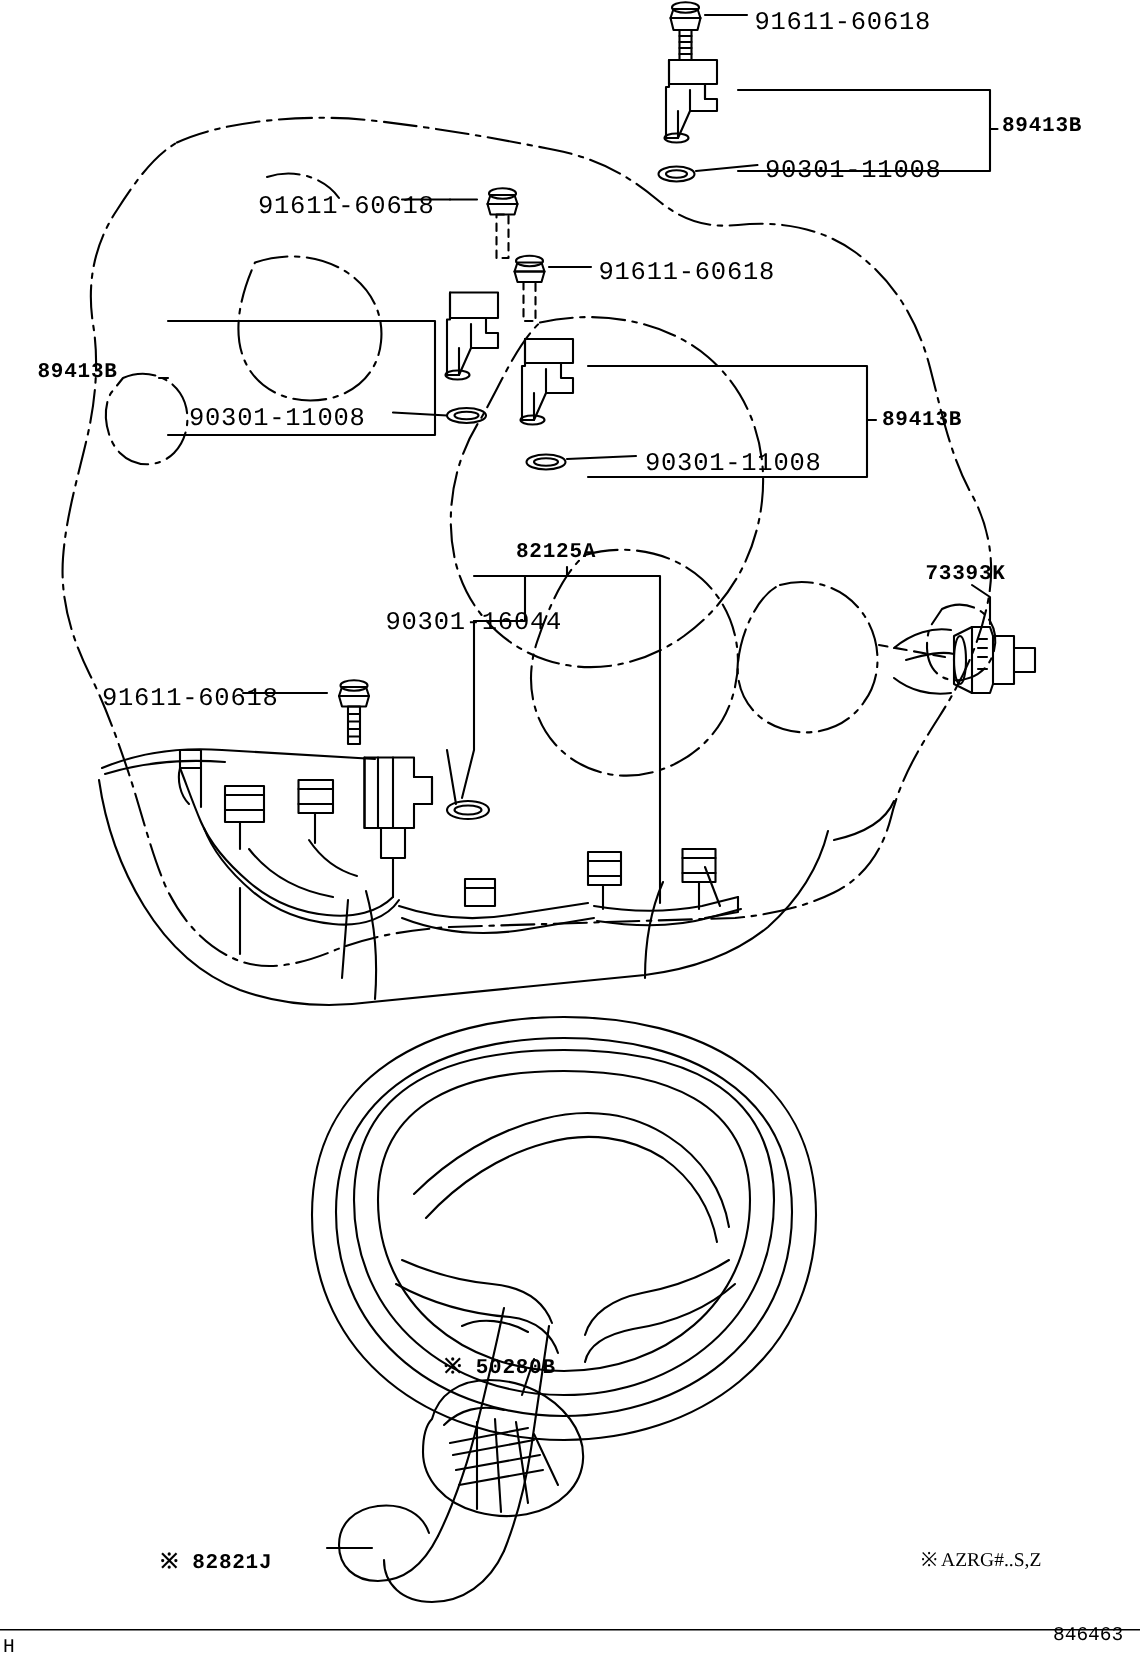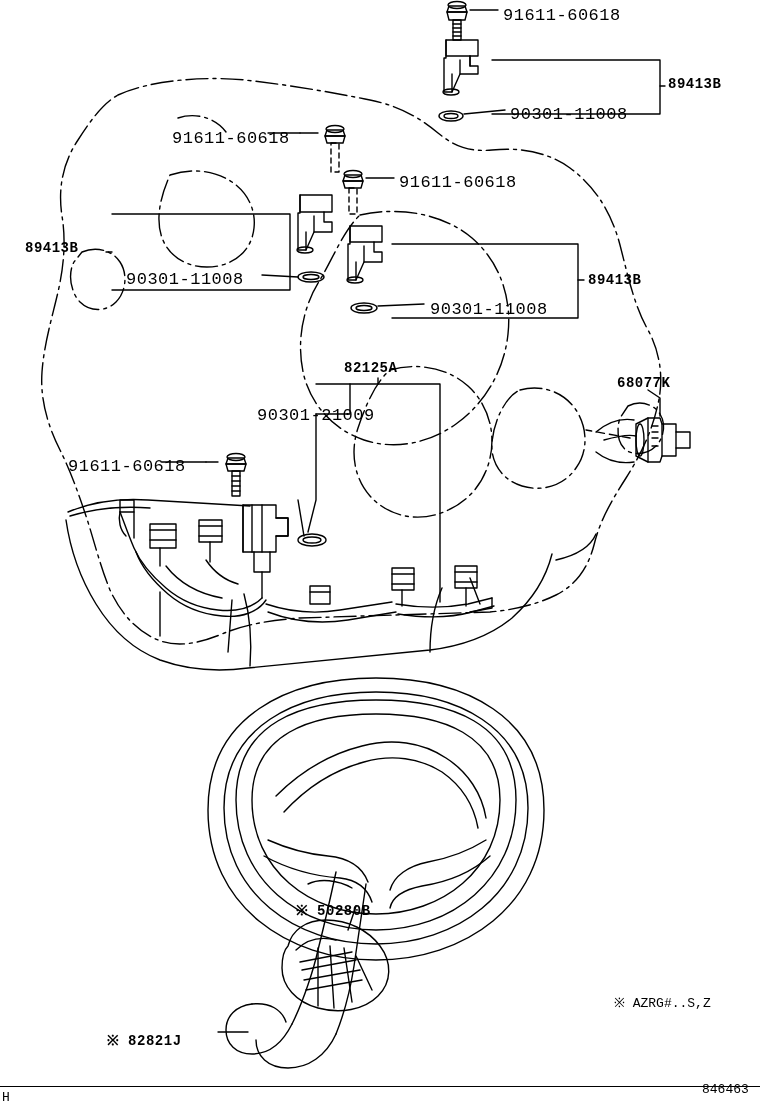--- a/index.html
+++ b/index.html
@@ -294,24 +294,24 @@
   <div class="lbl" style="left:503px; top:6px;">91611-60618</div>
   <div class="lbl big" style="left:668px; top:76px;">89413B</div>
   <div class="lbl" style="left:510px; top:105px;">90301-11008</div>
   <div class="lbl" style="left:172px; top:129px;">91611-60618</div>
   <div class="lbl" style="left:399px; top:173px;">91611-60618</div>
   <div class="lbl big" style="left:25px;  top:240px;">89413B</div>
   <div class="lbl" style="left:126px; top:270px;">90301-11008</div>
   <div class="lbl big" style="left:588px; top:272px;">89413B</div>
   <div class="lbl" style="left:430px; top:300px;">90301-11008</div>
   <div class="lbl big" style="left:344px; top:360px;">82125A</div>
-  <div class="lbl big" style="left:617px; top:375px;">68077K</div>
-  <div class="lbl" style="left:257px; top:406px;">90301-21009</div>
+  <div class="lbl big" style="left:617px; top:375px;">73393K</div>
+  <div class="lbl" style="left:257px; top:406px;">90301-16044</div>
   <div class="lbl" style="left:68px;  top:457px;">91611-60618</div>
   <div class="lbl big" style="left:296px; top:900px;">※ 50280B</div>
   <div class="lbl big" style="left:107px; top:1030px;">※ 82821J</div>
 
-  <div class="corner" style="left:614px; top:993px;">※ AZRG#..S,Z</div>
+  <div class="corner" style="left:614px; top:1030px;font-family:Liberation Serif, serif;">※ AZRG#..S,Z</div>
   <div class="footer-rule"></div>
   <div class="corner" style="left:2px; top:1090px;">H</div>
   <div class="corner" style="left:702px; top:1082px;">846463</div>
 
 </div>
 
 </body></html>

